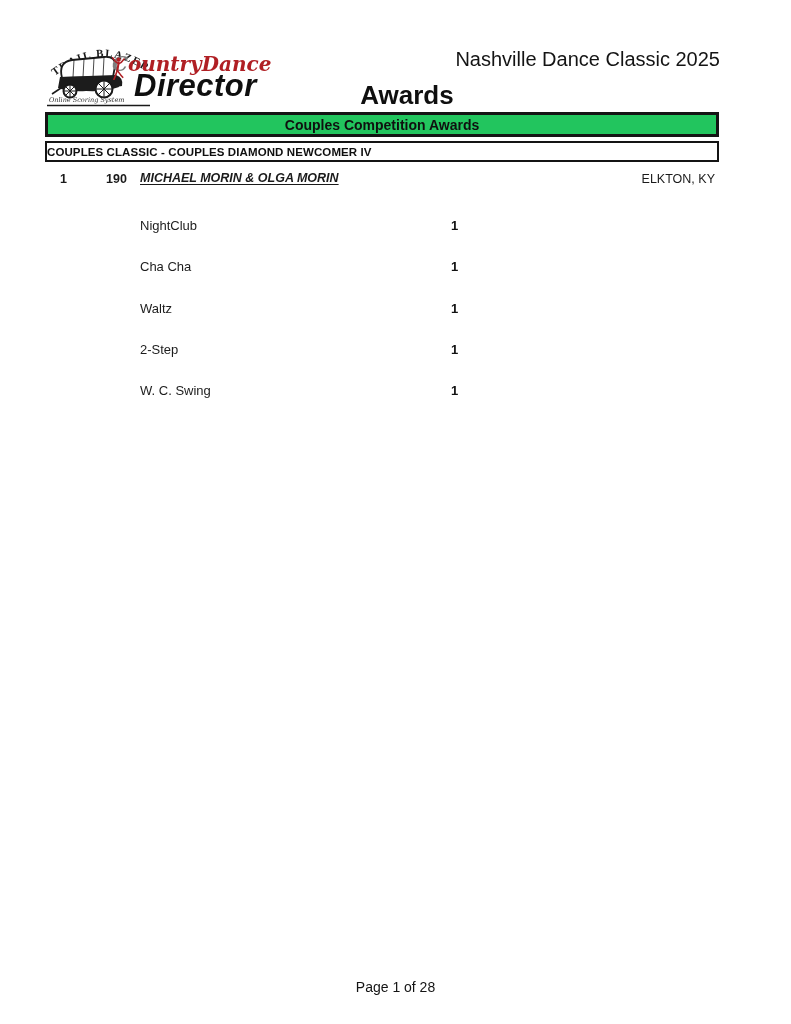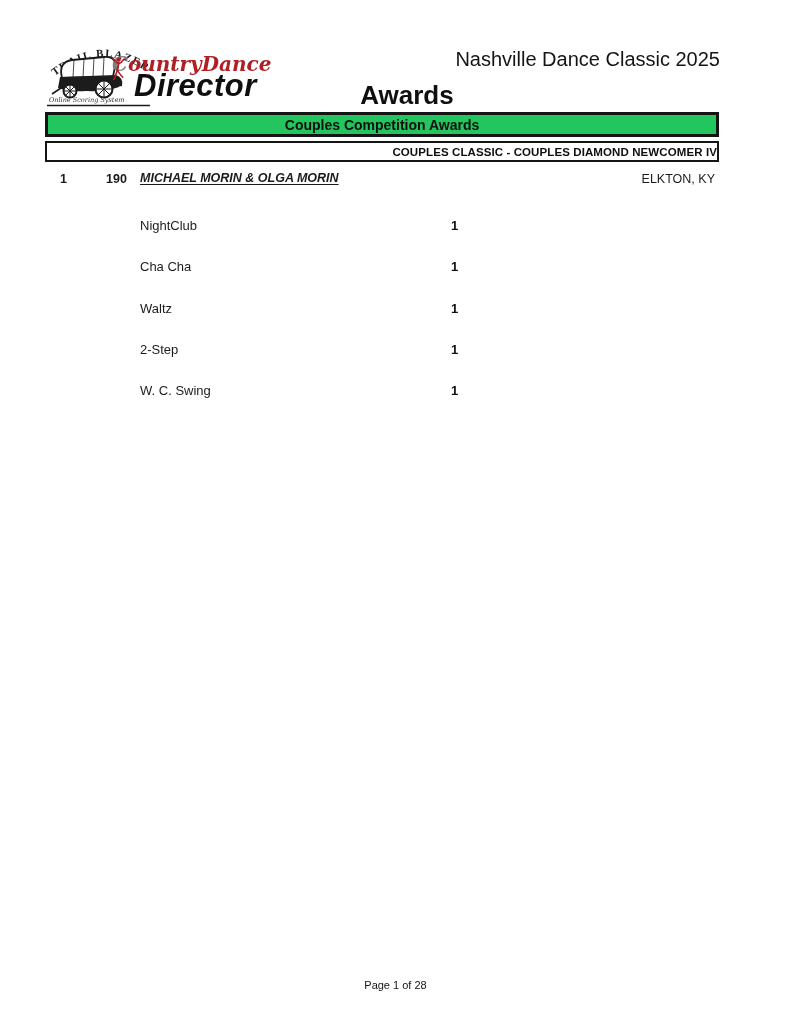--- a/index.html
+++ b/index.html
@@ -35,41 +35,41 @@
   }
 
   
   .box1{
     position:absolute;left:45px;top:112px;width:668px;height:19px;
     border:3px solid #141414;display:flex;align-items:center;justify-content:center;
     font-weight:bold;font-size:14px;color:#0f0f0f;background:#22c55e;
   }
   .box2{
     position:absolute;left:45px;top:141px;width:670px;height:17px;
-    border:2px solid #141414;display:flex;align-items:center;justify-content:flex-end;
+    border:2px solid #141414;display:flex;align-items:center;justify-content:flex-start;
     font-weight:bold;font-size:11.5px;letter-spacing:0.1px;color:#0f0f0f;background:#fff;
   }
 
   
   .placement{position:absolute;left:60px;top:172px;font-size:12.5px;font-weight:bold;}
   .entry-no{position:absolute;left:98px;top:172px;font-size:12.5px;font-weight:bold;margin-left:8px;}
   .names{
     position:absolute;left:140px;top:171px;font-size:12.5px;font-weight:bold;
     font-style:italic;text-decoration:underline;text-underline-offset:2px;
   }
   .location{position:absolute;top:172px;right:76px;font-size:12.5px;}
 
   .dances{position:absolute;left:140px;top:192px;width:340px;}
   .dance-row{position:relative;height:14.3px;font-size:13px;line-height:14.3px;color:#1c1c1c;margin-top:27px;}
   .dance-place{position:absolute;left:311px;top:0;font-weight:bold;color:#111;}
 
   
   .footer{
     position:absolute;left:0;top:979px;width:791px;text-align:center;
-    font-size:11px;color:#141414;
+    font-size:14px;color:#141414;
   }
 </style>
 </head>
 <body>
 
 <div class="page">
 
   <svg class="wagon-logo" viewBox="0 0 116 66" xmlns="http://www.w3.org/2000/svg">
     <defs>
       <path id="arcPath" d="M 4 36 Q 58 -10 112 36" fill="none"></path>

